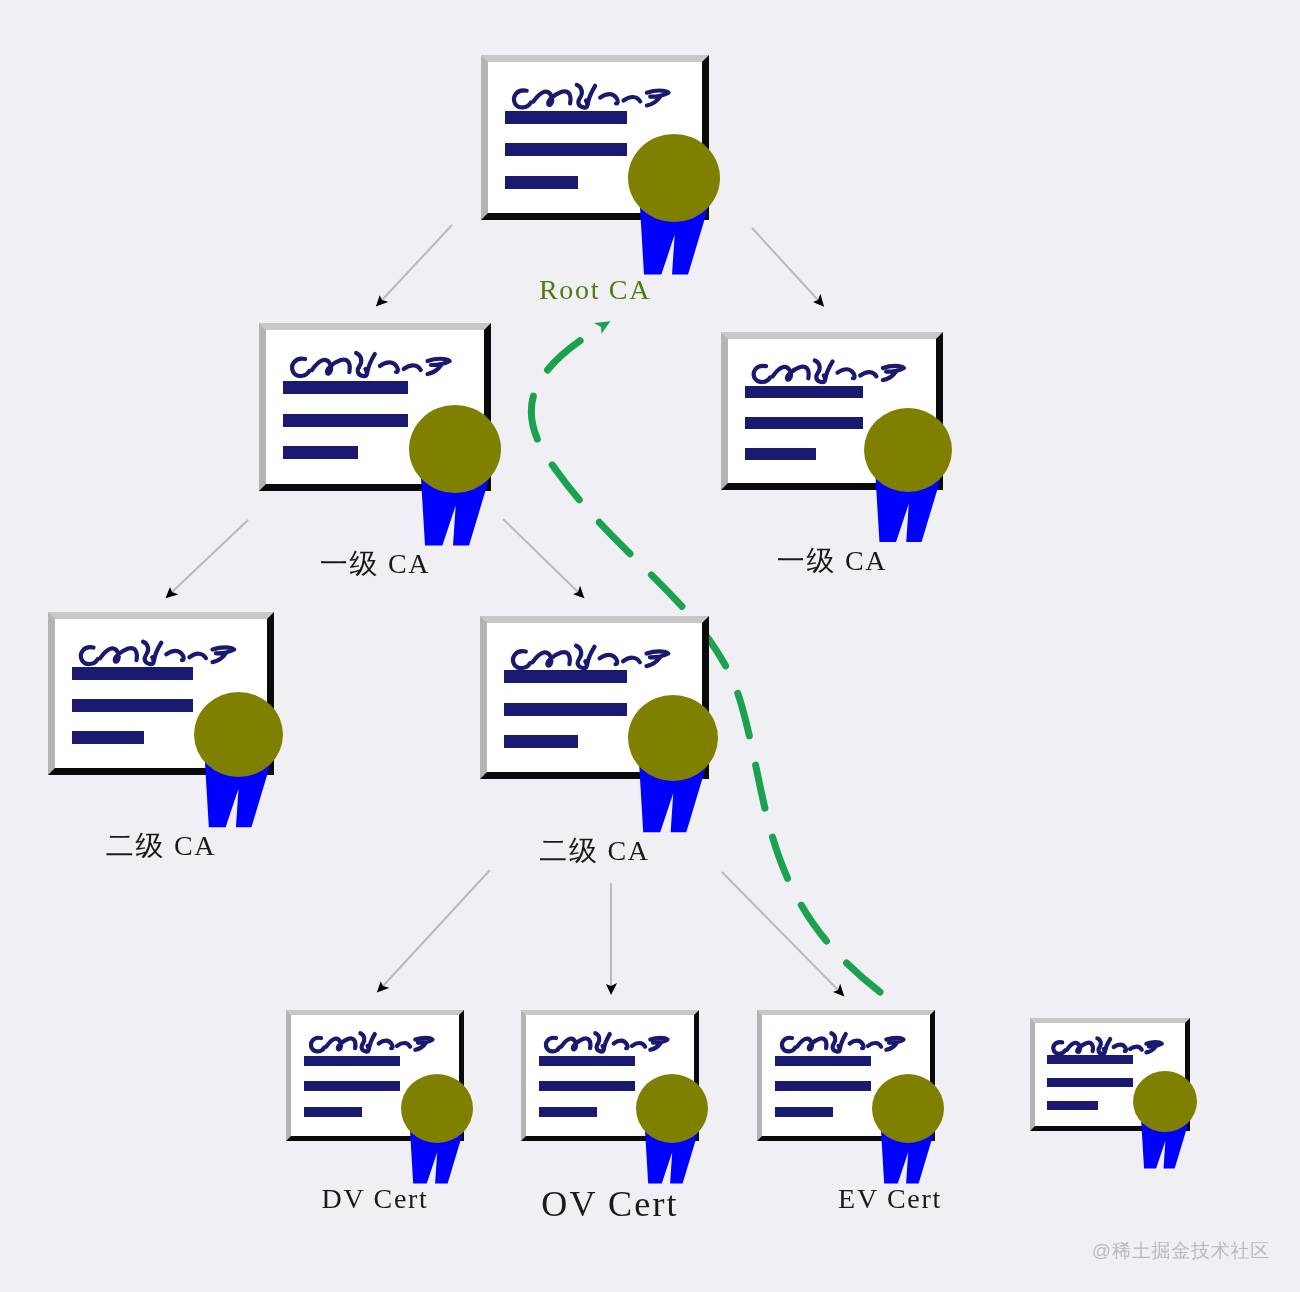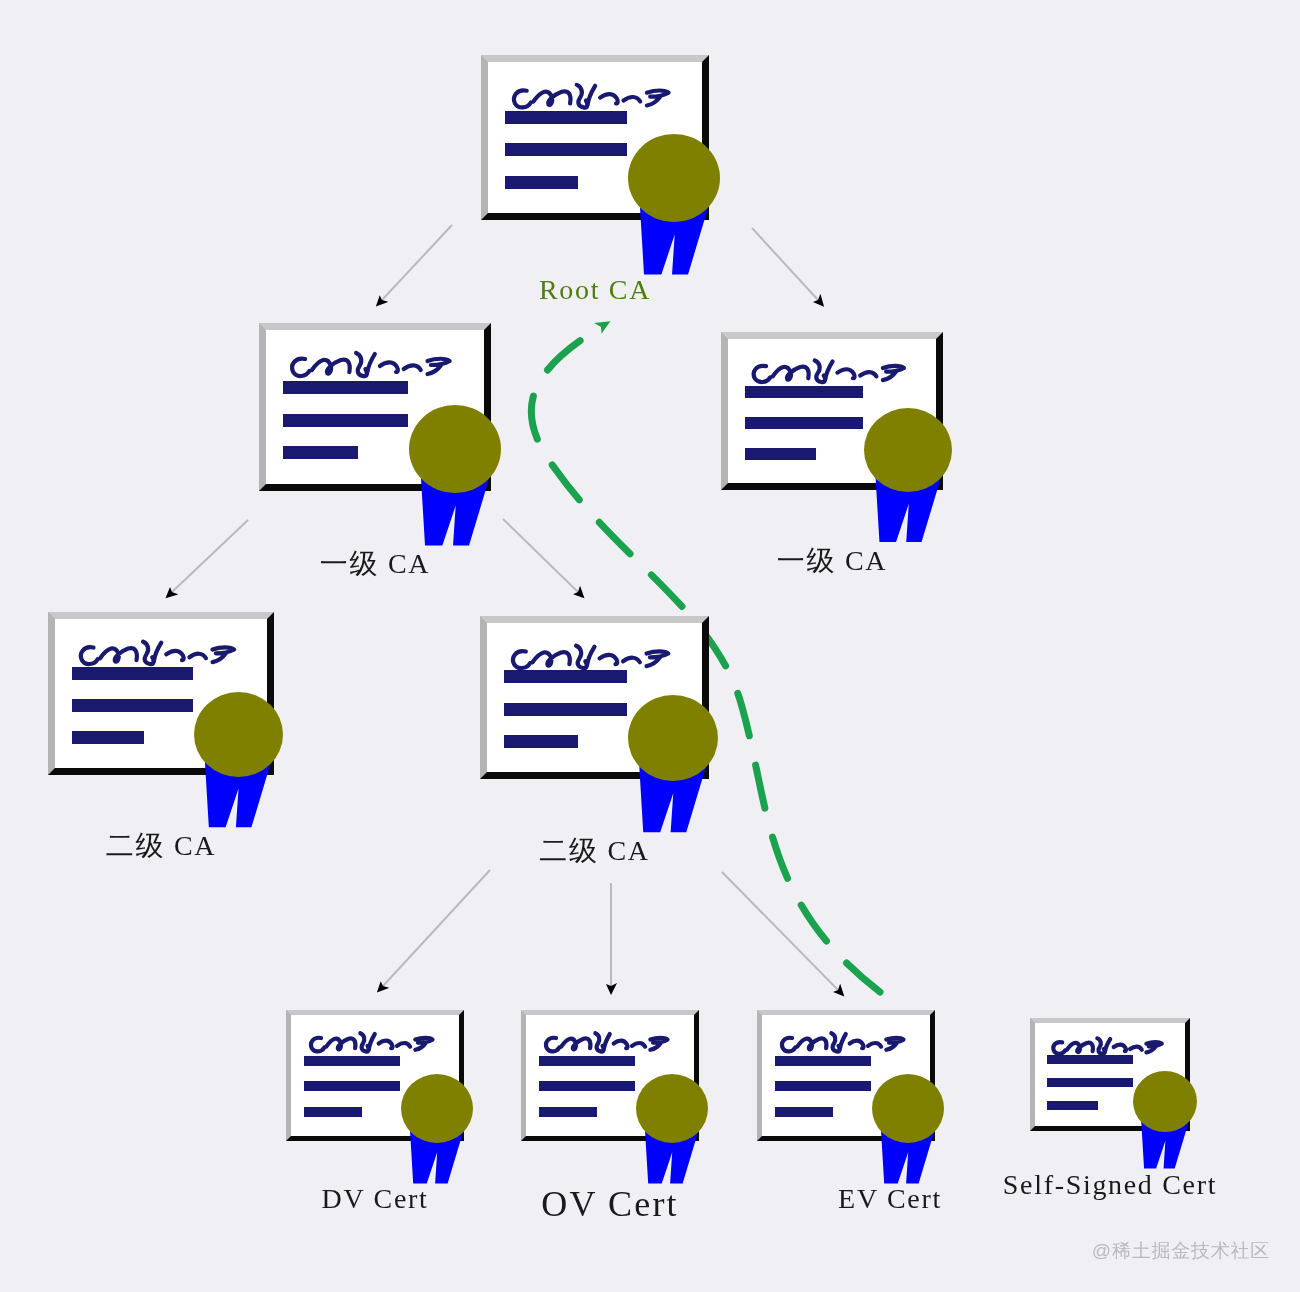--- a/index.html
+++ b/index.html
@@ -361,18 +361,17 @@
               <div class="bar b1" style="height: 9px; background: rgb(25, 25, 112);"></div>
               <div class="bar b2" style="height: 9px; background: rgb(25, 25, 112);"></div>
               <div class="bar b3" style="height: 9px; background: rgb(25, 25, 112);"></div>
             </div>
           </div>
         </div>
         <svg class="ribbon" width="92.8" height="80" viewBox="0 0 100 86" style="left: 88.92px; top: 79.88px;">
           <path d="M28,6 L47,6 L50,34 L53,6 L72,6 L75,26 L60,76 L48,76 L50,46 L40,76 L27,76 L24,26 Z" fill="#0000ff"></path>
         </svg>
         <div class="seal" style="width: 64px; height: 61px; left: 103px; top: 53px; background: rgb(128, 128, 0);"></div>
-        <div class="cert-label" style="font-size: 28px; color: rgb(26, 26, 26); top: 150.8px; left: 50%; transform: translateX(-50%);">Self-Signed Cert</div>
       </div>
     </div>
 
   <div class="watermark">@稀土掘金技术社区</div>
 </div>
 
 </body></html>

